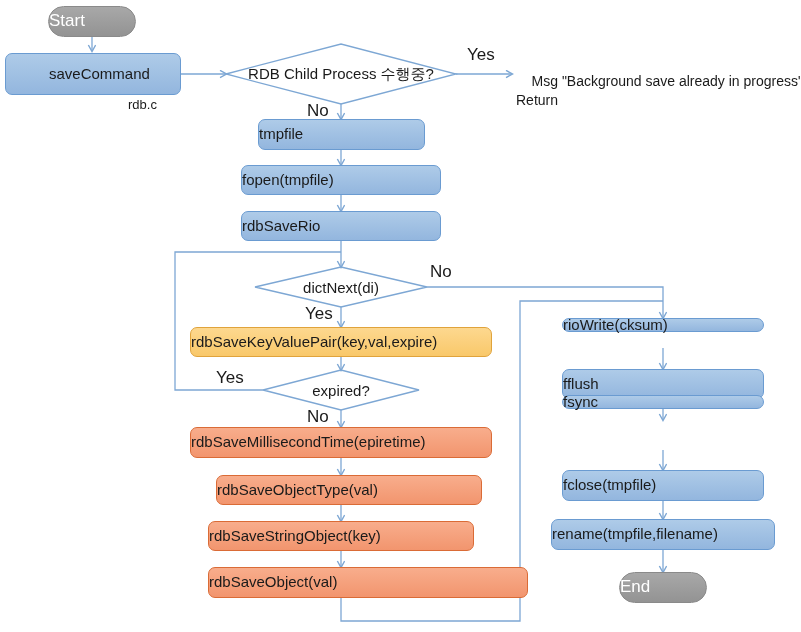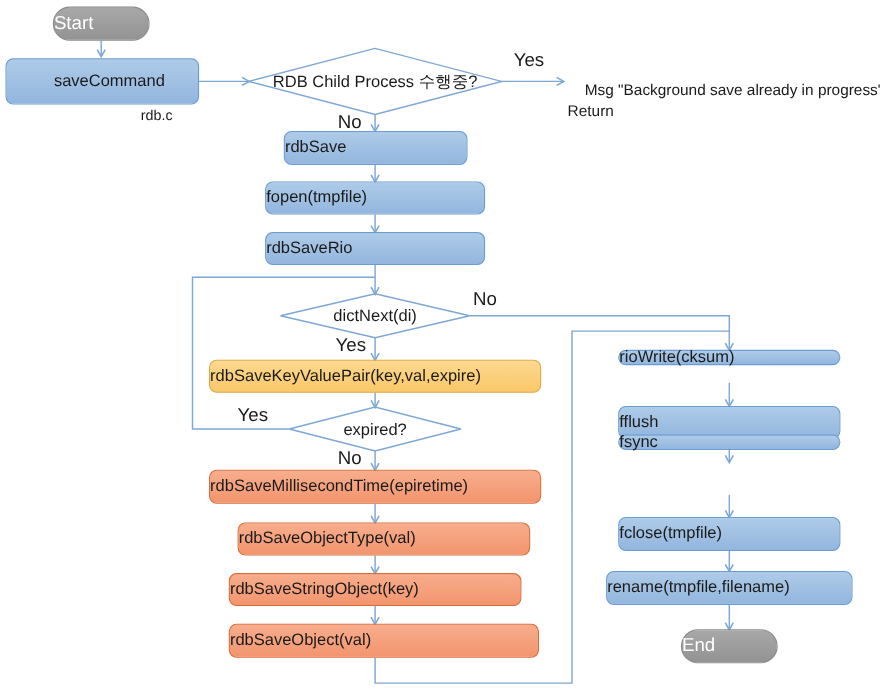--- a/index.html
+++ b/index.html
@@ -153,21 +153,21 @@
 
   <div class="node pill" style="left:619px; top:572px; width:88px; height:31px;">
     <span>End</span>
   </div>
 
   <div class="node box blue" style="left:5px; top:53px; width:176px; height:42px;padding-left:43px;">
     <span>saveCommand</span>
   </div>
 
   <div class="node box blue" style="left:258px; top:119px; width:167px; height:31px;">
-    <span>rdbSave</span>
+    <span>tmpfile</span>
   </div>
 
   <div class="node box blue" style="left:241px; top:165px; width:200px; height:30px;">
     <span>fopen(tmpfile)</span>
   </div>
 
   <div class="node box blue" style="left:241px; top:211px; width:200px; height:30px;">
     <span>rdbSaveRio</span>
   </div>
 
@@ -180,21 +180,21 @@
   </div>
 
   <div class="node box orange" style="left:216px; top:475px; width:266px; height:30px;">
     <span>rdbSaveObjectType(val)</span>
   </div>
 
   <div class="node box orange" style="left:208px; top:521px; width:266px; height:30px;">
     <span>rdbSaveStringObject(key)</span>
   </div>
 
-  <div class="node box orange" style="left:208px; top:567px; width:282px; height:31px;">
+  <div class="node box orange" style="left:208px; top:567px; width:320px; height:31px;">
     <span>rdbSaveObject(val)</span>
   </div>
 
   <div class="node box blue" style="left:562px; top:318px; width:202px; height:14px;">
     <span>rioWrite(cksum)</span>
   </div>
 
   <div class="node box blue" style="left:562px; top:369px; width:202px; height:30px;">
     <span>fflush</span>
   </div>

